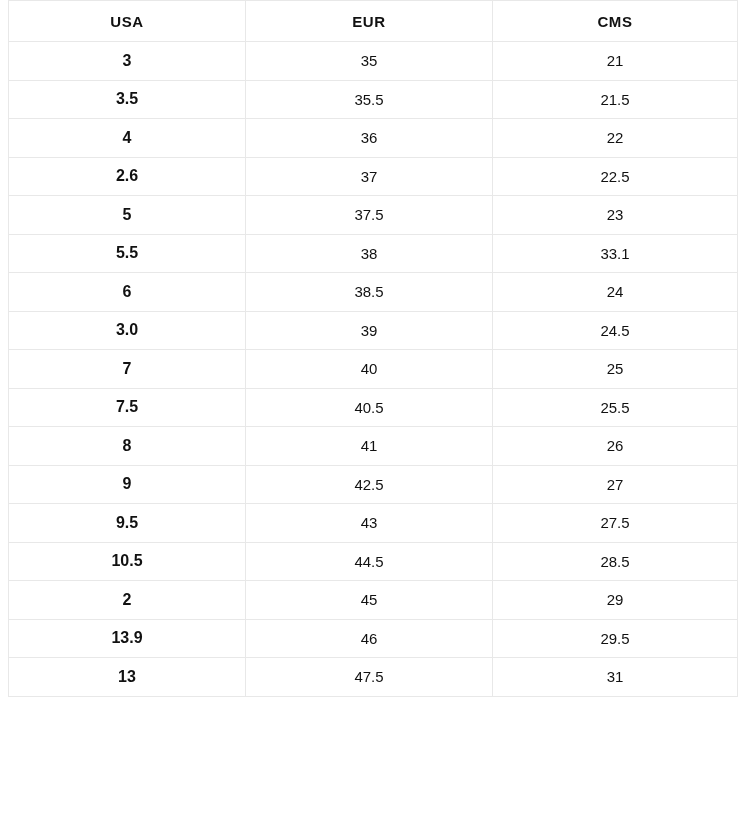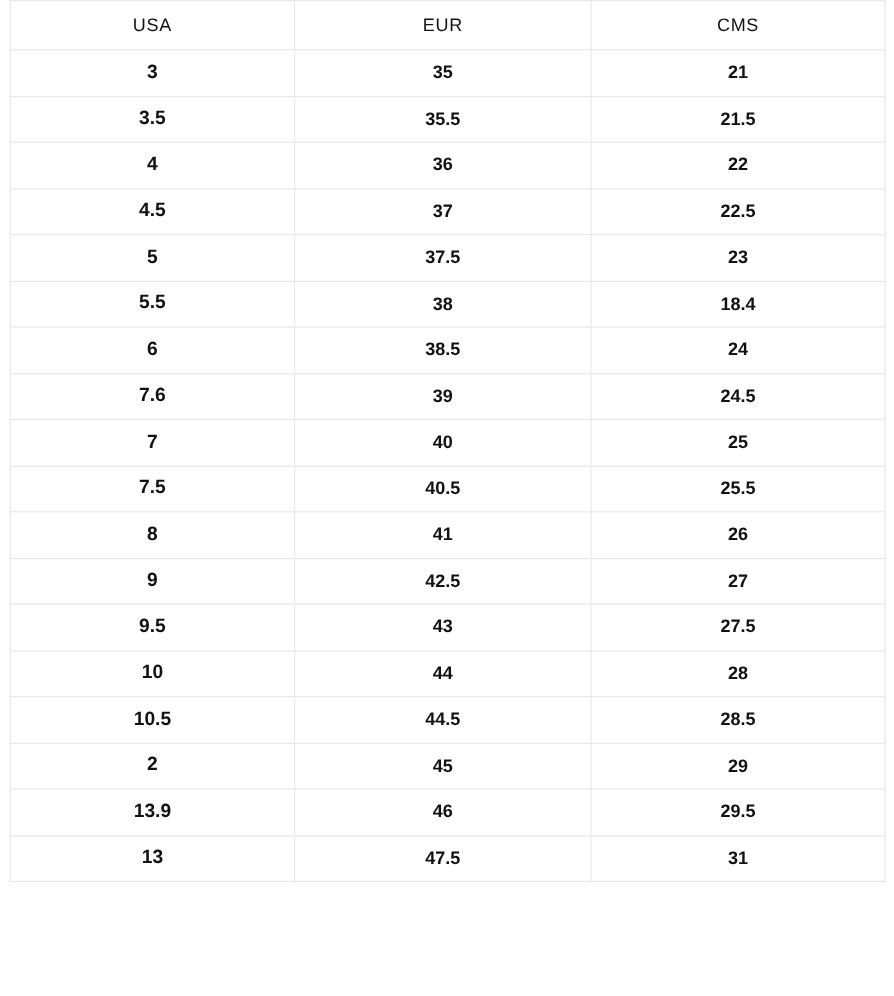--- a/index.html
+++ b/index.html
@@ -45,34 +45,34 @@
     vertical-align: middle;
     height: 37.5px;
     padding: 0 4px;
     color: #111111;
     background: #ffffff;
     white-space: nowrap;
   }
 
   table.size-chart th {
     font-size: 15px;
-    font-weight: normal;
+    font-weight: bold;
     letter-spacing: 0.6px;
     height: 40px;
   }
 
   table.size-chart td.cell-usa {
     font-size: 16px;
     font-weight: bold;
   }
 
   table.size-chart td.cell-eur,
   table.size-chart td.cell-cms {
     font-size: 15px;
-    font-weight: bold;
+    font-weight: normal;
   }
 </style>
 </head>
 <body>
 
 <div class="size-chart-wrap">
   <table class="size-chart">
     <colgroup>
       <col class="col-usa">
       <col class="col-eur">
@@ -95,41 +95,41 @@
           <td class="cell-usa">3.5</td>
           <td class="cell-eur">35.5</td>
           <td class="cell-cms">21.5</td>
         </tr>
         <tr>
           <td class="cell-usa">4</td>
           <td class="cell-eur">36</td>
           <td class="cell-cms">22</td>
         </tr>
         <tr>
-          <td class="cell-usa">4.5</td>
+          <td class="cell-usa">2.6</td>
           <td class="cell-eur">37</td>
           <td class="cell-cms">22.5</td>
         </tr>
         <tr>
           <td class="cell-usa">5</td>
           <td class="cell-eur">37.5</td>
           <td class="cell-cms">23</td>
         </tr>
         <tr>
           <td class="cell-usa">5.5</td>
           <td class="cell-eur">38</td>
-          <td class="cell-cms">18.4</td>
+          <td class="cell-cms">33.1</td>
         </tr>
         <tr>
           <td class="cell-usa">6</td>
           <td class="cell-eur">38.5</td>
           <td class="cell-cms">24</td>
         </tr>
         <tr>
-          <td class="cell-usa">7.6</td>
+          <td class="cell-usa">3.0</td>
           <td class="cell-eur">39</td>
           <td class="cell-cms">24.5</td>
         </tr>
         <tr>
           <td class="cell-usa">7</td>
           <td class="cell-eur">40</td>
           <td class="cell-cms">25</td>
         </tr>
         <tr>
           <td class="cell-usa">7.5</td>
@@ -145,25 +145,20 @@
           <td class="cell-usa">9</td>
           <td class="cell-eur">42.5</td>
           <td class="cell-cms">27</td>
         </tr>
         <tr>
           <td class="cell-usa">9.5</td>
           <td class="cell-eur">43</td>
           <td class="cell-cms">27.5</td>
         </tr>
         <tr>
-          <td class="cell-usa">10</td>
-          <td class="cell-eur">44</td>
-          <td class="cell-cms">28</td>
-        </tr>
-        <tr>
           <td class="cell-usa">10.5</td>
           <td class="cell-eur">44.5</td>
           <td class="cell-cms">28.5</td>
         </tr>
         <tr>
           <td class="cell-usa">2</td>
           <td class="cell-eur">45</td>
           <td class="cell-cms">29</td>
         </tr>
         <tr>

